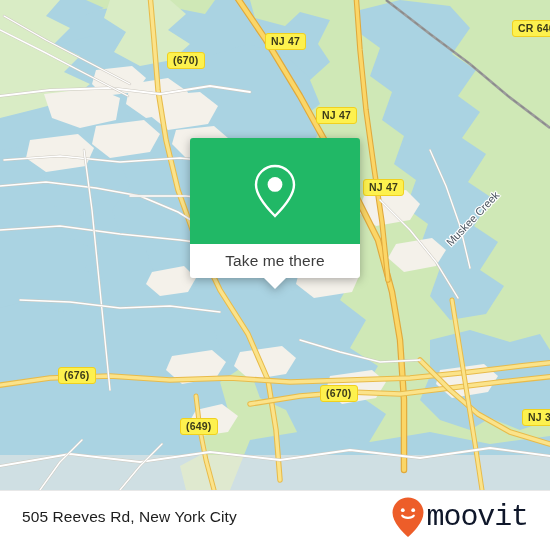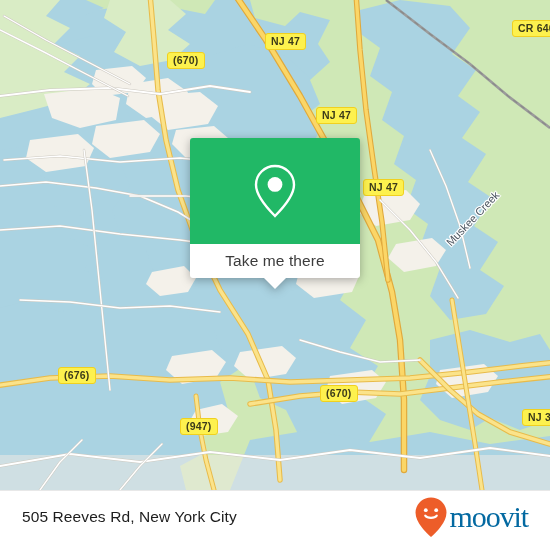--- a/index.html
+++ b/index.html
@@ -137,22 +137,22 @@
   }
   #footer-address {
     font-size:15.5px;
     color:#1d1d1d;
     font-family:"Liberation Sans", sans-serif;
     letter-spacing:0.1px;
   }
   #brand { display:flex; align-items:center; gap:2px; }
   #brand-text {
     font-size:30px;
-    color:#0369a1;
-    font-family:Liberation Serif, serif;
+    color:#0f172a;
+    font-family:Liberation Mono, monospace;
     letter-spacing:-1.1px;
     font-weight:400;
     line-height:30px;
   }
 </style>
 </head>
 <body>
 
 <div id="app">
 
@@ -281,21 +281,21 @@
     <div class="creek-label" style="left:448px; top:238px; transform:rotate(-46deg); transform-origin:left center;">Muskee Creek</div>
     <div class="river-label" style="left:296px; top:252px;">iver</div>
 
     <div class="shield" style="left:265px; top:33px;">NJ 47</div>
     <div class="shield" style="left:167px; top:52px;">(670)</div>
     <div class="shield" style="left:316px; top:107px;">NJ 47</div>
     <div class="shield" style="left:512px; top:20px;">CR 646</div>
     <div class="shield" style="left:363px; top:179px;">NJ 47</div>
     <div class="shield" style="left:58px;  top:367px;text-align:center;">(676)</div>
     <div class="shield" style="left:320px; top:385px;">(670)</div>
-    <div class="shield" style="left:180px; top:418px;">(947)</div>
+    <div class="shield" style="left:180px; top:418px;">(649)</div>
     <div class="shield" style="left:522px; top:409px;">NJ 3</div>
 
     <div id="popup">
       <div id="popup-head">
         <svg width="48" height="58" viewBox="0 0 48 58">
           <path d="M24 4 C13.5 4 5 12.4 5 22.8 C5 33.6 18 48 24 54 C30 48 43 33.6 43 22.8 C43 12.4 34.5 4 24 4 Z" fill="none" stroke="#ffffff" stroke-width="2.4"></path>
           <circle cx="24" cy="22.4" r="7.4" fill="#ffffff"></circle>
         </svg>
       </div>
       <div id="popup-body">

